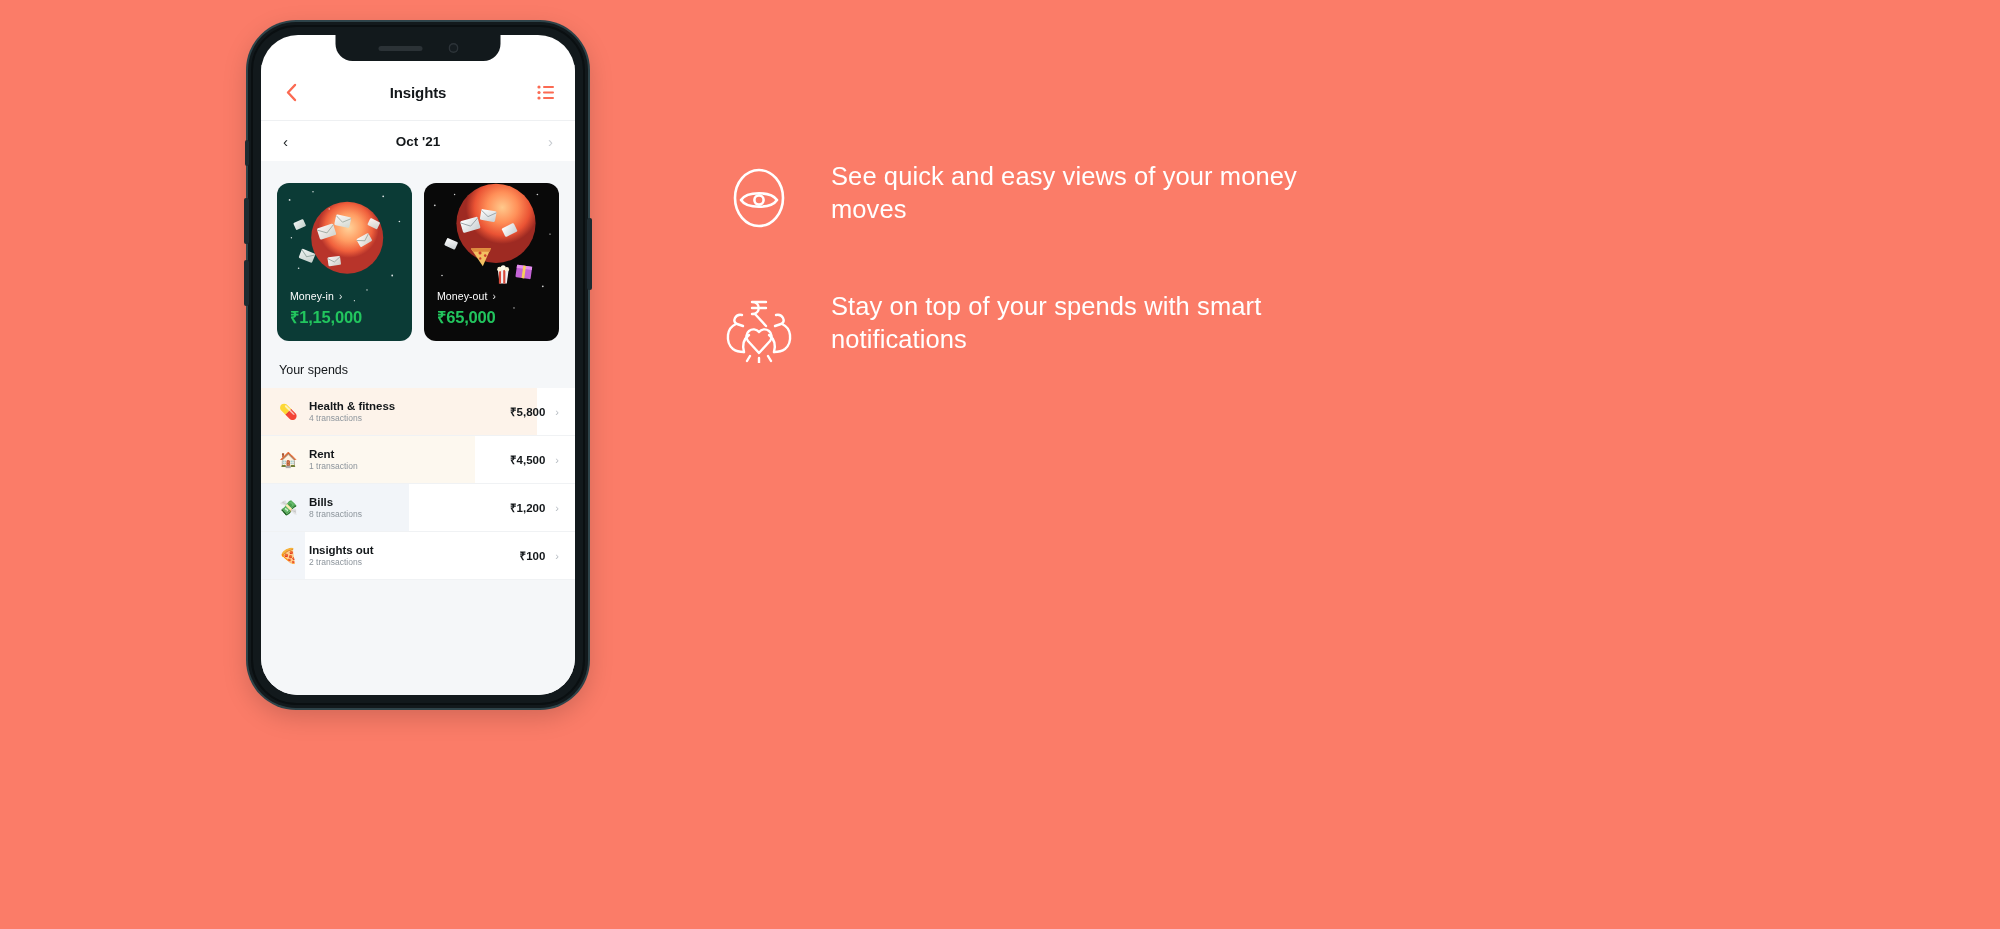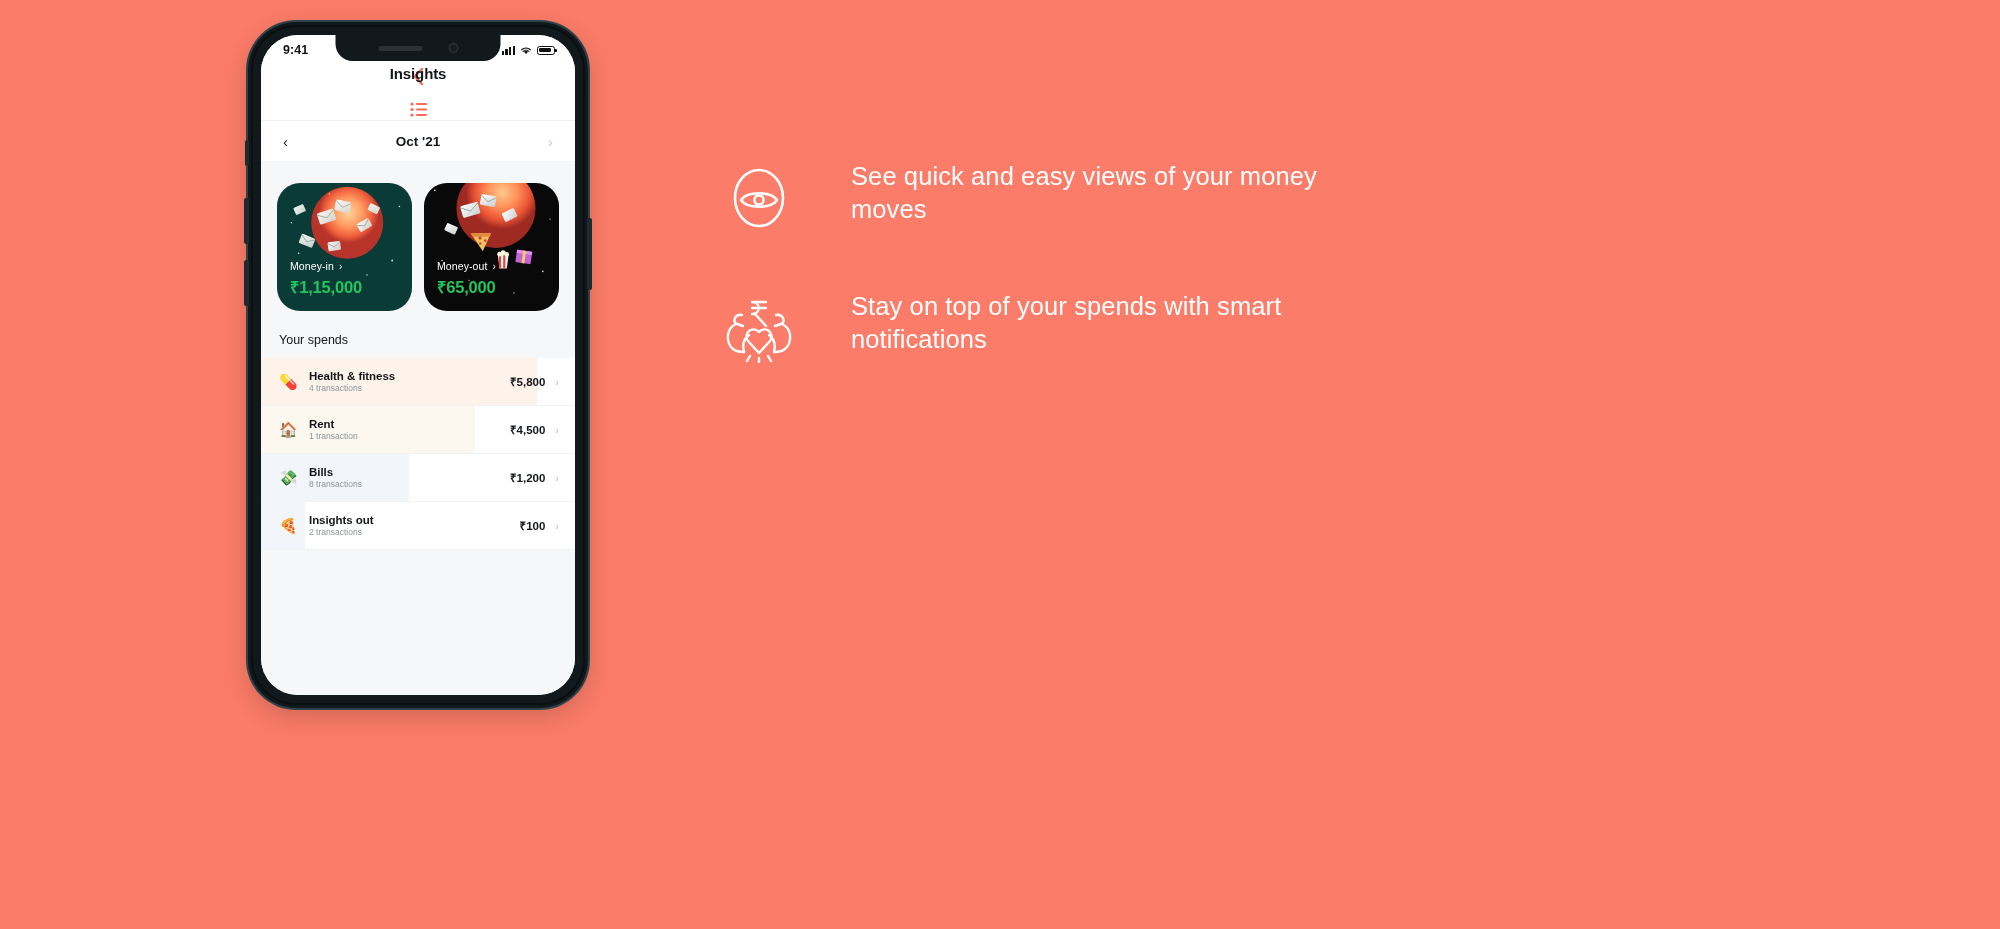--- a/index.html
+++ b/index.html
@@ -78,21 +78,21 @@
   .batt { width: 18px; height: 9px; border: 1.2px solid #111; border-radius: 2.6px;
     position: relative; padding: 1.2px; }
   .batt::after { content:""; position:absolute; right:-3px; top:2.6px;
     width:1.6px; height:3.4px; background:#111; border-radius: 0 1px 1px 0;}
   .batt i { display:block; height:100%; width: 84%; background:#111; border-radius:1.2px; }
 
   
   .navbar {
     position: absolute; top: 30px; left: 0; right: 0; height: 55px;
     display: flex; align-items: center; justify-content: space-between;
-    padding: 0 19px; background: #fff; z-index: 20; flex-direction: column;
+    padding: 0 19px; background: #fff; z-index: 20;
   }
   .nav-back { width: 22px; height: 22px; display: flex; align-items: center; justify-content: center; cursor: pointer; }
   .nav-title { font-size: 15px; font-weight: 700; color: #13171a; letter-spacing: -.1px;
     position: absolute; left: 0; right: 0; text-align: center; pointer-events: none; }
   .nav-menu { width: 22px; height: 22px; display:flex; align-items:center; justify-content:center; cursor:pointer; }
 
   
   .monthbar {
     position: absolute; top: 85px; left: 0; right: 0; height: 41px;
     display: flex; align-items: center; justify-content: space-between;
@@ -109,21 +109,21 @@
   
   .body-scroll {
     position: absolute; top: 126px; left: 0; right: 0; bottom: 0;
     background: #f5f7f9;
     overflow: hidden;
   }
 
   
   .cards { display: flex; gap: 12px; padding: 22px 16px 0 16px; }
   .mcard {
-    flex: 1 1 0; height: 128px; border-radius: 23px;
+    flex: 1 1 0; height: 158px; border-radius: 12px;
     position: relative; overflow: hidden;
     display: flex; flex-direction: column; justify-content: flex-end;
     padding: 0 13px 13px 13px;
     cursor: pointer;
   }
   .mcard.in  { background: #0b3b36; }
   .mcard.out { background: #090909; }
   .mcard-art { position: absolute; inset: 0; overflow: hidden; }
   .mcard-label {
     position: relative; z-index: 3;
@@ -157,21 +157,21 @@
   .row-sub  { font-size: 8.5px; color: #8d959c; margin-top: 1px; }
   .row-amt  { position: relative; z-index: 2; font-size: 11.5px; font-weight: 600; color: #13171a; margin-right: 10px; }
   .row-chev { position: relative; z-index: 2; color: #b6bcc2; font-size: 11px; }
 
   
   .features {
     position: absolute; left: 723px; top: 160px;
     width: 640px;
     display: flex; flex-direction: column; gap: 56px;
   }
-  .feature { display: flex; align-items: flex-start; gap: 56px; }
+  .feature { display: flex; align-items: flex-start; gap: 36px; }
   .feature-icon { width: 72px; height: 72px; flex: 0 0 72px;
     display: flex; align-items: center; justify-content: center; margin-top: 2px; }
   .feature-text {
     font-size: 25.5px; line-height: 1.31; color: #ffffff;
     font-weight: 400; letter-spacing: .1px; max-width: 520px;
   }
 </style>
 </head>
 <body>
 
@@ -182,39 +182,20 @@
   <div class="side-btn btn-vdown"></div>
   <div class="side-btn btn-power"></div>
 
   <div class="screen">
 
     <div class="notch">
       <div class="notch-speaker"></div>
       <div class="notch-cam"></div>
     </div>
 
-    <div class="statusbar">
-      <div class="status-time">9:41</div>
-      <div class="status-icons">
-        <div class="sig">
-            <i></i>
-            <i></i>
-            <i></i>
-            <i></i>
-          </div>
-        <svg width="12" height="9" viewBox="0 0 14 10">
-          <path d="M7 9.2 L4.6 6.5 a3.6 3.6 0 0 1 4.8 0 Z" fill="#111"></path>
-          <path d="M1.9 4.1 a7.4 7.4 0 0 1 10.2 0" stroke="#111" stroke-width="1.4" fill="none" stroke-linecap="round"></path>
-          <path d="M3.6 6 a5 5 0 0 1 6.8 0" stroke="#111" stroke-width="1.3" fill="none" stroke-linecap="round"></path>
-        </svg>
-        <div class="batt">
-            <i></i>
-          </div>
-      </div>
-    </div>
 
     <div class="navbar">
       <div class="nav-back">
         <svg width="12" height="19" viewBox="0 0 12 19">
           <path d="M10 2 L3 9.5 L10 17" stroke="#fb6a52" stroke-width="2.4" fill="none" stroke-linecap="round" stroke-linejoin="round"></path>
         </svg>
       </div>
       <div class="nav-title">Insights</div>
       <div class="nav-menu">
         <svg width="17" height="15" viewBox="0 0 17 15">

